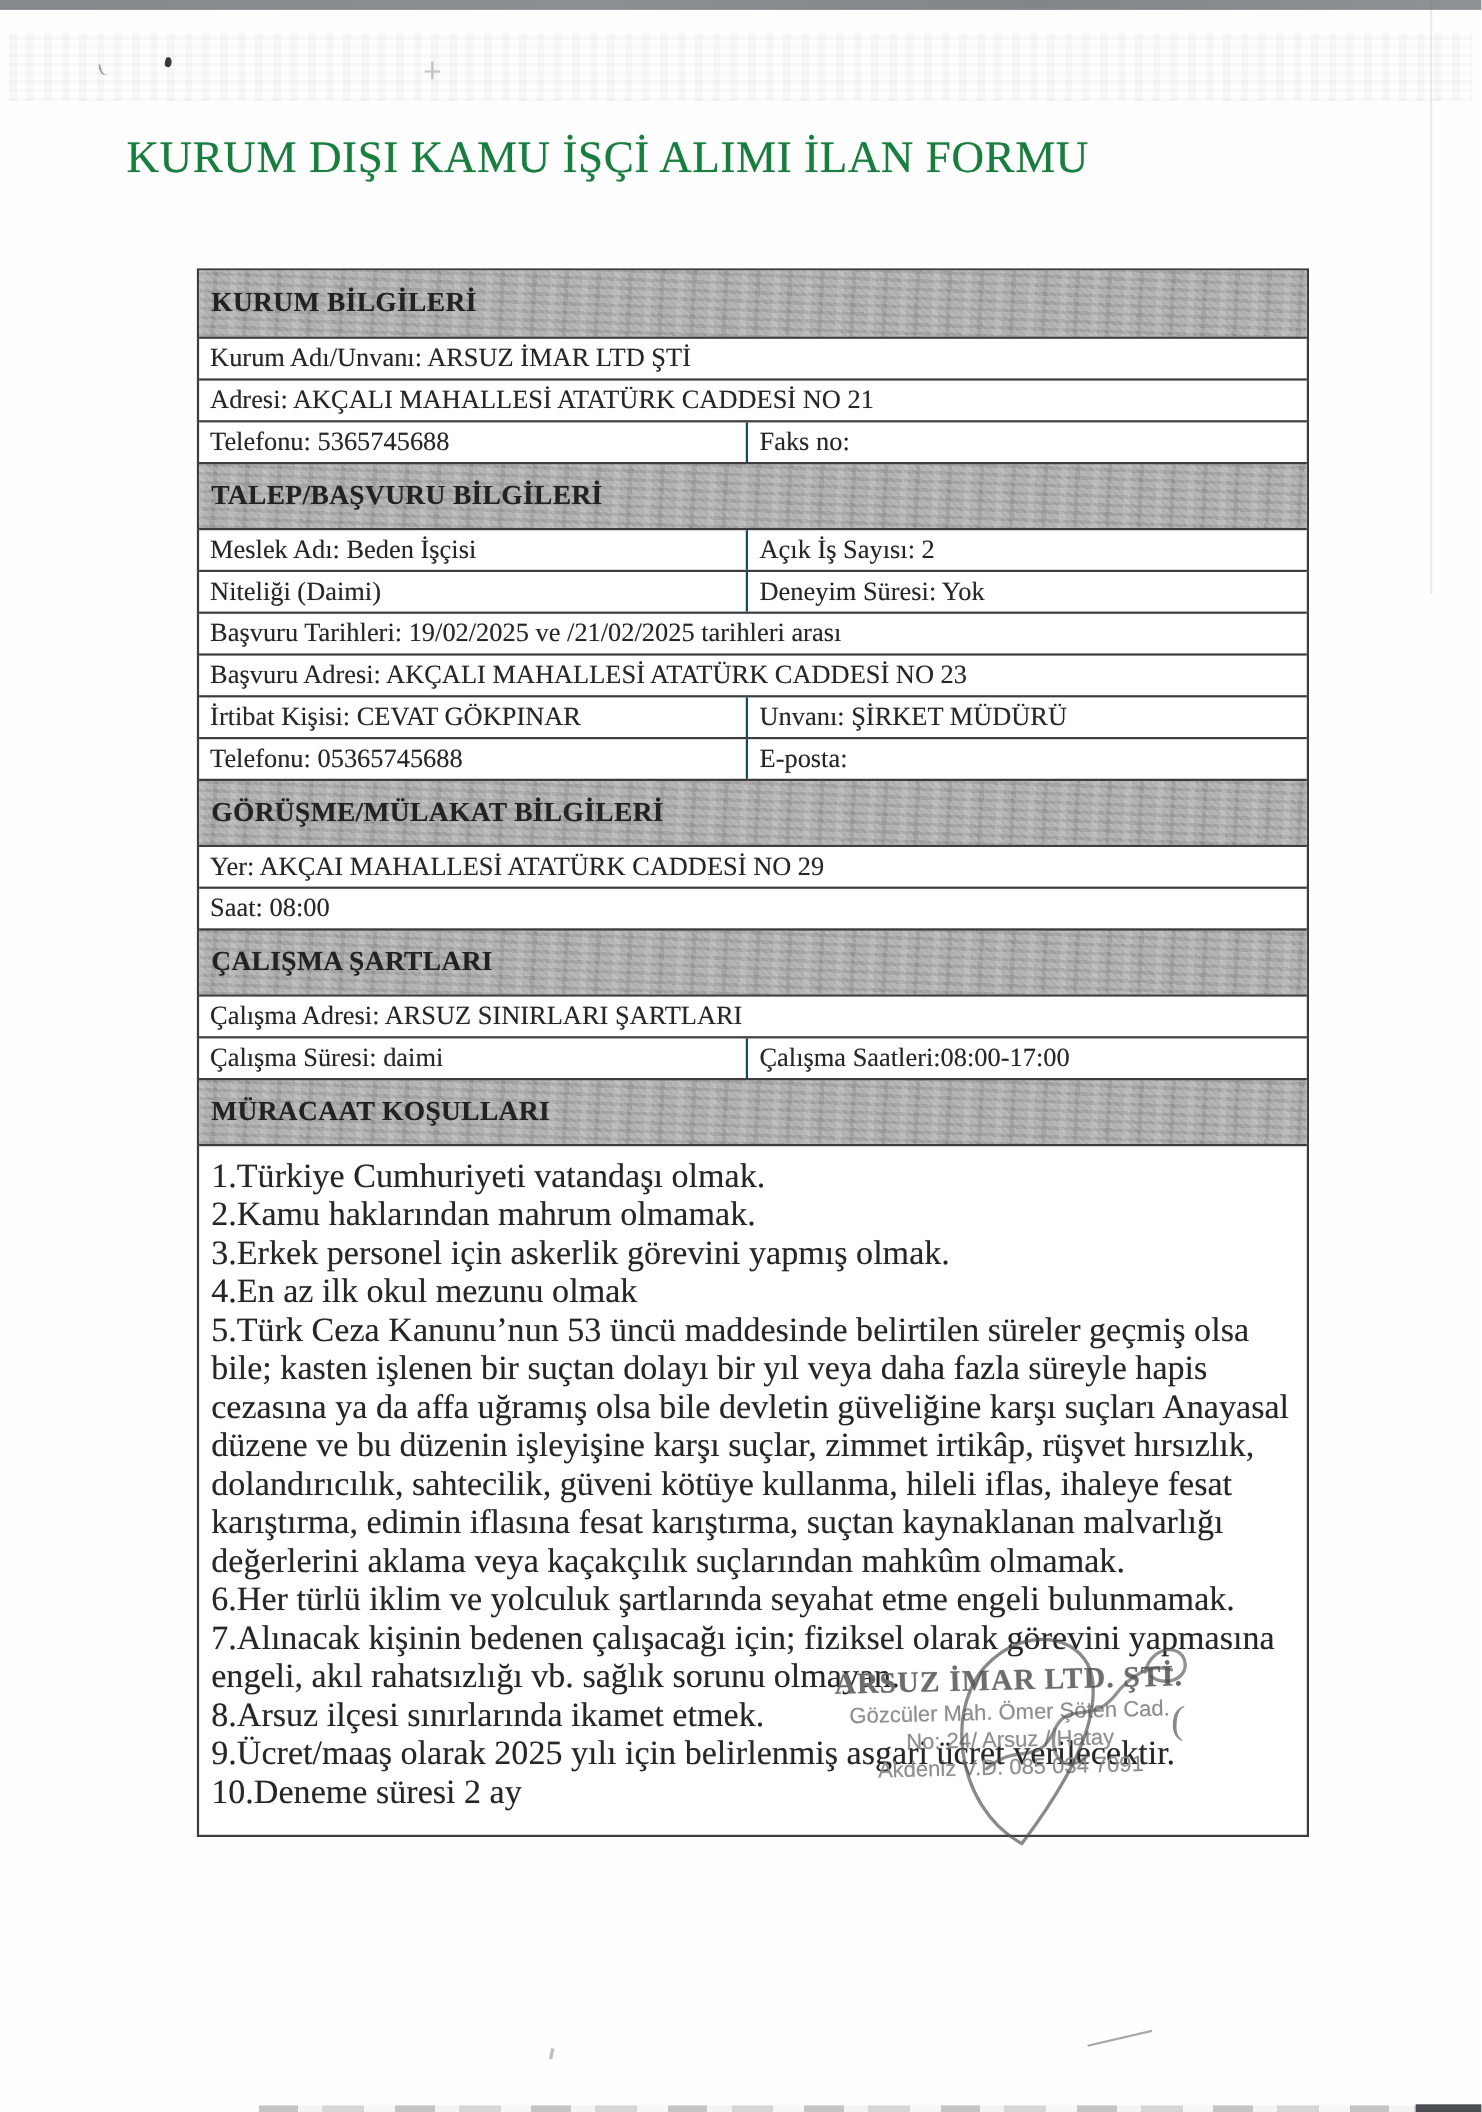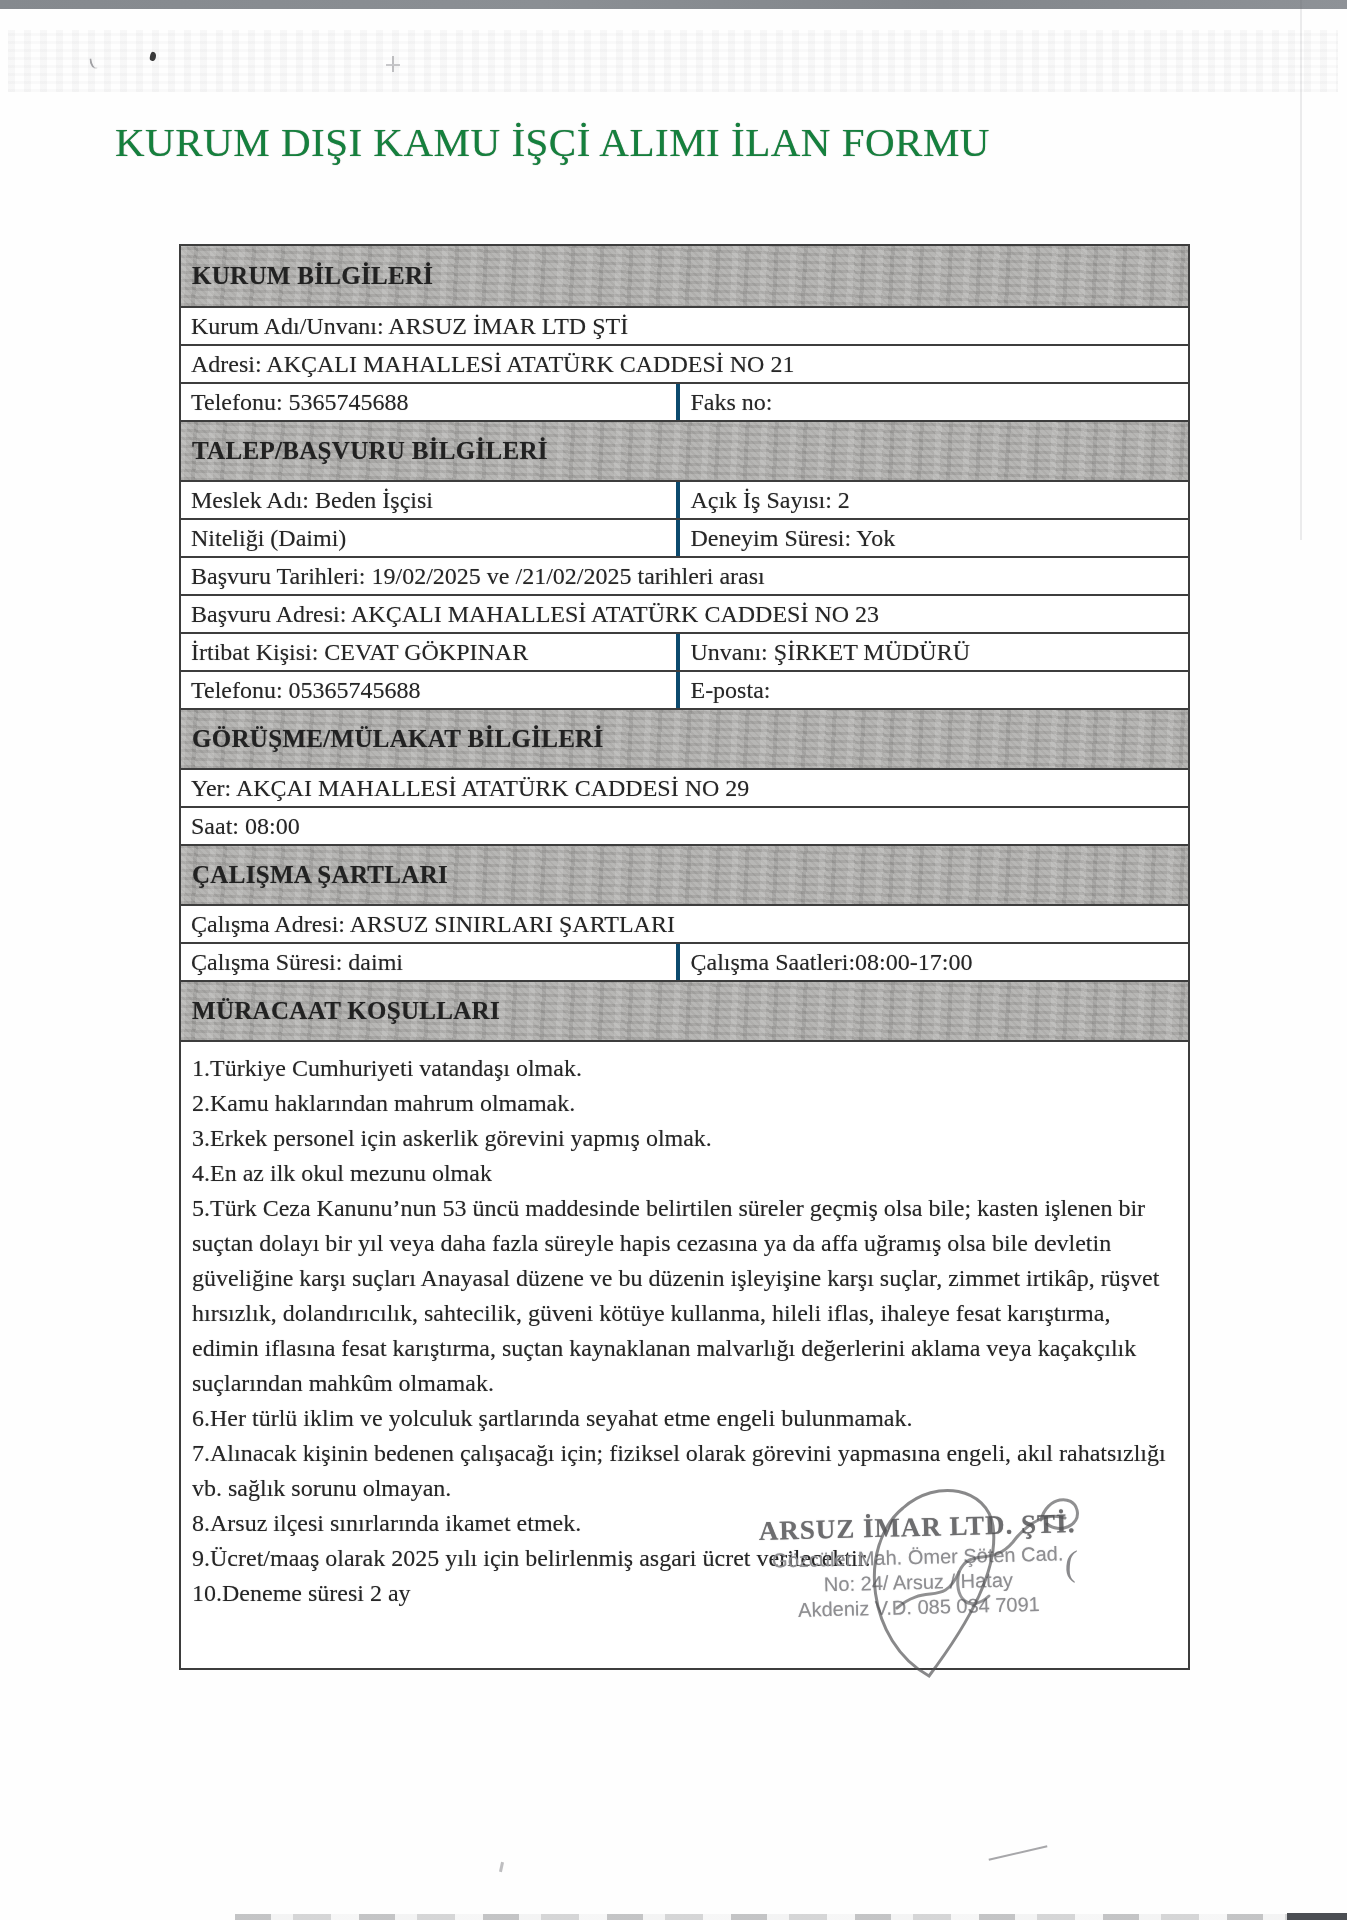--- a/index.html
+++ b/index.html
@@ -90,29 +90,29 @@
     border-top:2px solid #3d3d3d;
     display:flex; align-items:center;
     min-height:38px;
   }
   .cell {
     font-size:24px; line-height:30px;
     padding:3px 8px 3px 10px;
     text-shadow:0 0 .8px rgba(30,30,30,.38);
     white-space:nowrap; overflow:hidden;
   }
-  .two .c1 { width:49.6%; align-self:stretch; display:flex; align-items:flex-start; border-right:4px solid #0c4a6e; }
+  .two .c1 { width:49.6%; align-self:stretch; display:flex; align-items:flex-start; border-right:2px solid #0c4a6e; }
   .two .c2 { flex:1; }
   
   .conditions {
     position:relative;
     border-top:2px solid #3d3d3d;
     min-height:628px;
     padding:9px 16px 0 11px;
-    font-size:24px; line-height:35px;
+    font-size:31px; line-height:35px;
     text-shadow:0 0 .8px rgba(30,30,30,.38);
   }
   .condition-item { }
   
   .stamp {
     position:absolute; left:578px; top:1266px; width:318px;
     text-align:center;
     transform:rotate(-1.4deg);
     pointer-events:none;
   }

